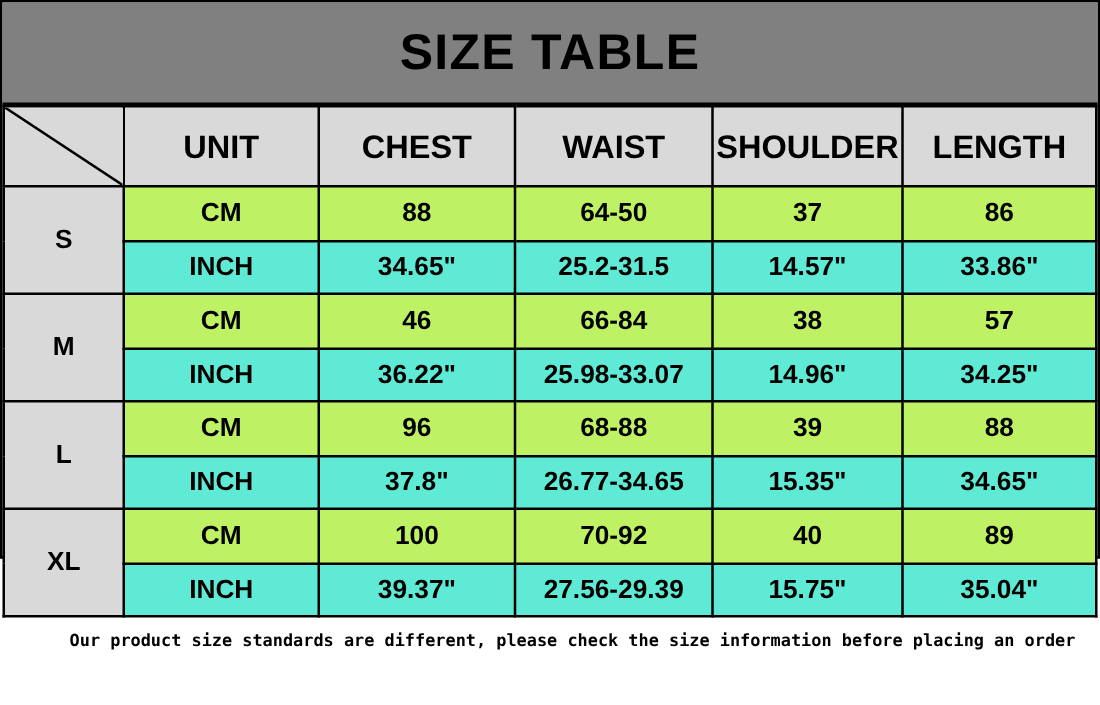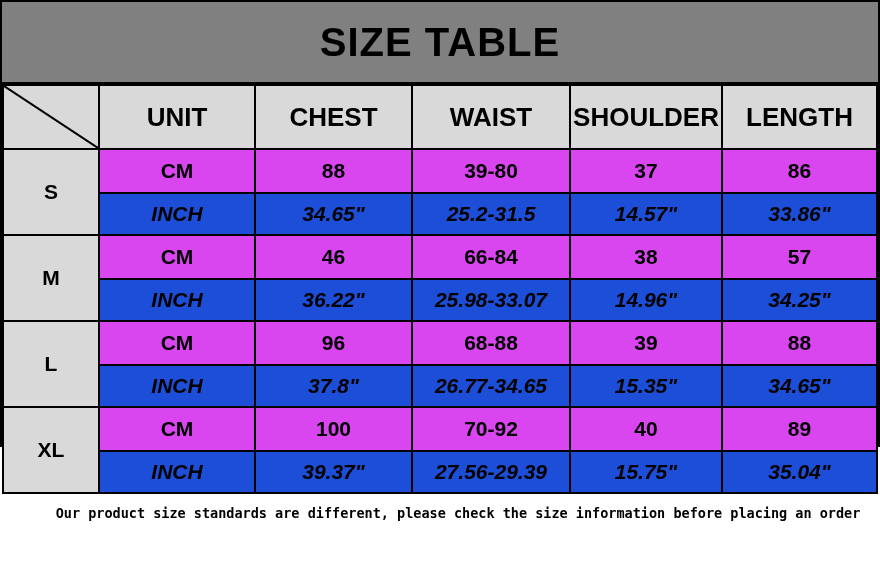--- a/index.html
+++ b/index.html
@@ -76,28 +76,27 @@
     width: 100%;
     height: 100%;
   }
   td.size-cell {
     background: #d9d9d9;
     font-weight: bold;
     font-size: 24px;
   }
   tr.cm-row td {
     height: 42px;
-    background: #d946ef;
+    background: #bef264;
     font-weight: bold;
   }
   tr.inch-row td {
     height: 40px;
-    background: #1d4ed8;
-    font-weight: bold;
-    font-style: italic;
+    background: #5eead4;
+    font-weight: bold;
   }
   tr.cm-row td.size-cell,
   tr.inch-row td.size-cell {
     background: #d9d9d9;
   }
   .note {
     flex: 1 1 auto;
     display: flex;
     align-items: flex-start;
     justify-content: center;
@@ -144,21 +143,21 @@
         <td>CHEST</td>
         <td>WAIST</td>
         <td>SHOULDER</td>
         <td>LENGTH</td>
       </tr>
 
       <tr class="cm-row">
         <td class="size-cell" rowspan="2">S</td>
         <td>CM</td>
         <td>88</td>
-        <td>39-80</td>
+        <td>64-50</td>
         <td>37</td>
         <td>86</td>
       </tr>
       <tr class="inch-row">
         <td>INCH</td>
         <td>34.65"</td>
         <td>25.2-31.5</td>
         <td>14.57"</td>
         <td>33.86"</td>
       </tr>

